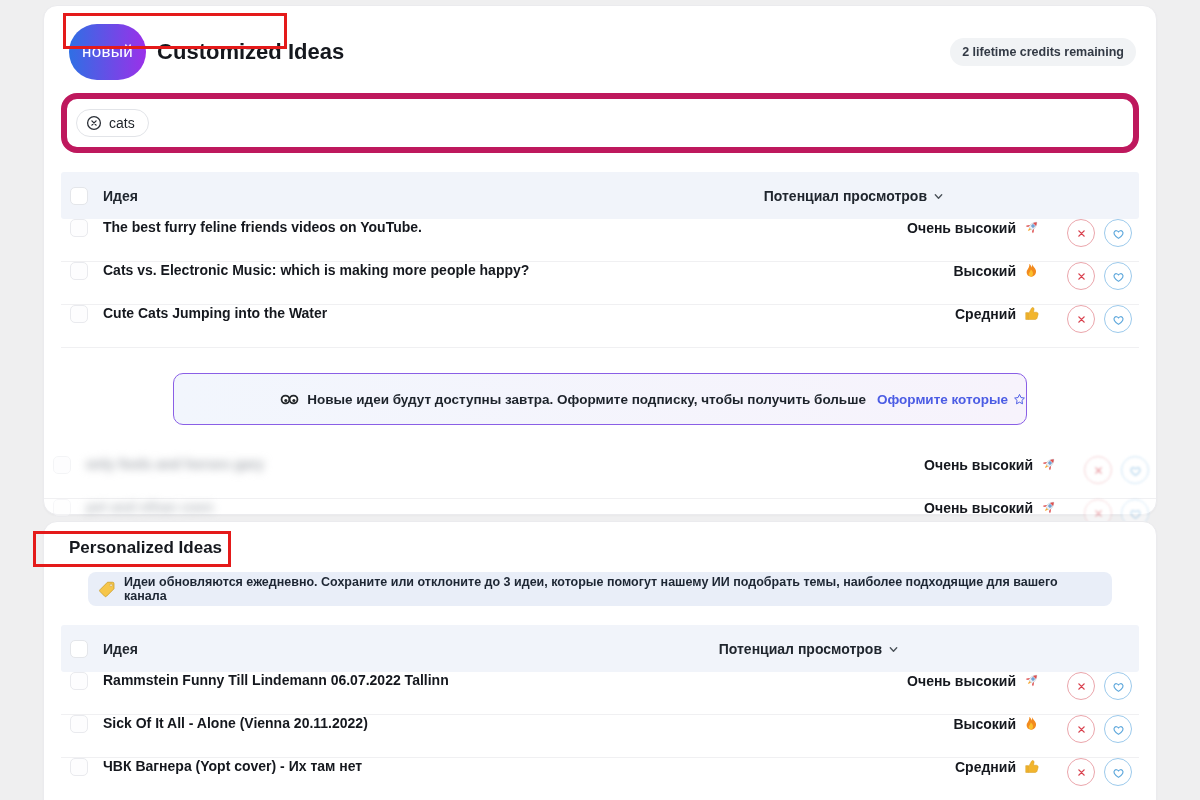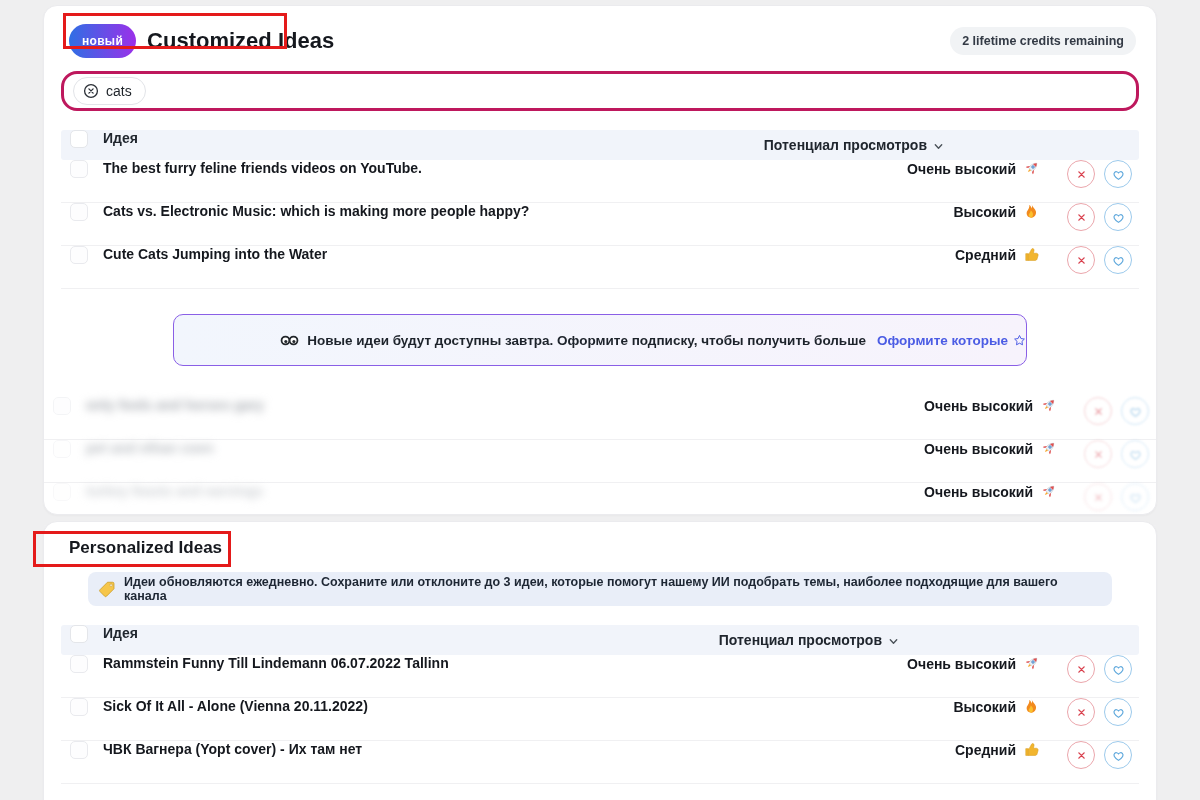--- a/index.html
+++ b/index.html
@@ -10,35 +10,35 @@
   #card-customized{top:5px;height:510px;}
   #card-personalized{top:521px;height:312px;}
 
   
   .anno{position:absolute;border:3px solid #e41a1a;z-index:9;pointer-events:none;}
   #anno-customized{left:63px;top:13px;width:224px;height:36px;}
   #anno-personalized{left:33px;top:531px;width:198px;height:36px;}
 
   
   .c-header{display:flex;align-items:center;padding:18px 20px 0 25px;}
-  .badge-new{background:linear-gradient(90deg,#2f6fe4,#9b30e9);color:#fff;font-size:12px;
-    font-weight:700;padding:10px 13px;border-radius:999px;letter-spacing:.3px;}
+  .badge-new{background:linear-gradient(90deg,#2f6fe4,#9b30e9);color:#fff;font-size:17px;
+    font-weight:400;padding:18px 13px;border-radius:999px;letter-spacing:.3px;}
   .card-title{font-size:22px;font-weight:700;color:#15181e;margin-left:11px;}
   .credits{margin-left:auto;background:#f1f3f5;border-radius:999px;padding:7px 12px;
     font-size:12.5px;font-weight:700;color:#333a45;text-align:center;}
 
-  .filter-bar{margin:13px 17px 0;border:3px solid #be185d;border-radius:16px;padding:3px 9px;}
+  .filter-bar{margin:13px 17px 0;border:6px solid #be185d;border-radius:16px;padding:10px 9px;}
   .chip{display:inline-flex;align-items:center;gap:7px;border:1px solid #e2e4e8;
     border-radius:999px;padding:5px 13px 5px 9px;font-size:14px;color:#1e2329;
     background:#fff;cursor:pointer;}
   .chip svg{width:16px;height:16px;}
 
   
   .tbl{margin:19px 17px 0;}
-  .thead{display:flex;height:30px;background:#f1f4fa;border-radius:3px;}
+  .thead{display:flex;align-items:center;height:47px;background:#f1f4fa;border-radius:3px;}
   .cbx{width:18px;height:18px;border:1.5px solid #e4e6ea;border-radius:5px;background:#fff;
     flex:none;cursor:pointer;}
   .thead .cbx{margin-left:9px;}
   .col-idea{margin-left:15px;font-size:14px;font-weight:700;color:#20262e;}
   .col-pot{margin-left:auto;display:flex;align-items:center;gap:6px;font-size:14px;
     font-weight:700;color:#20262e;cursor:pointer;}
   .t1 .col-pot{margin-right:195px;}
   .t2 .col-pot{margin-right:240px;}
   .col-pot svg{width:11px;height:11px;margin-top:2px;}
 

